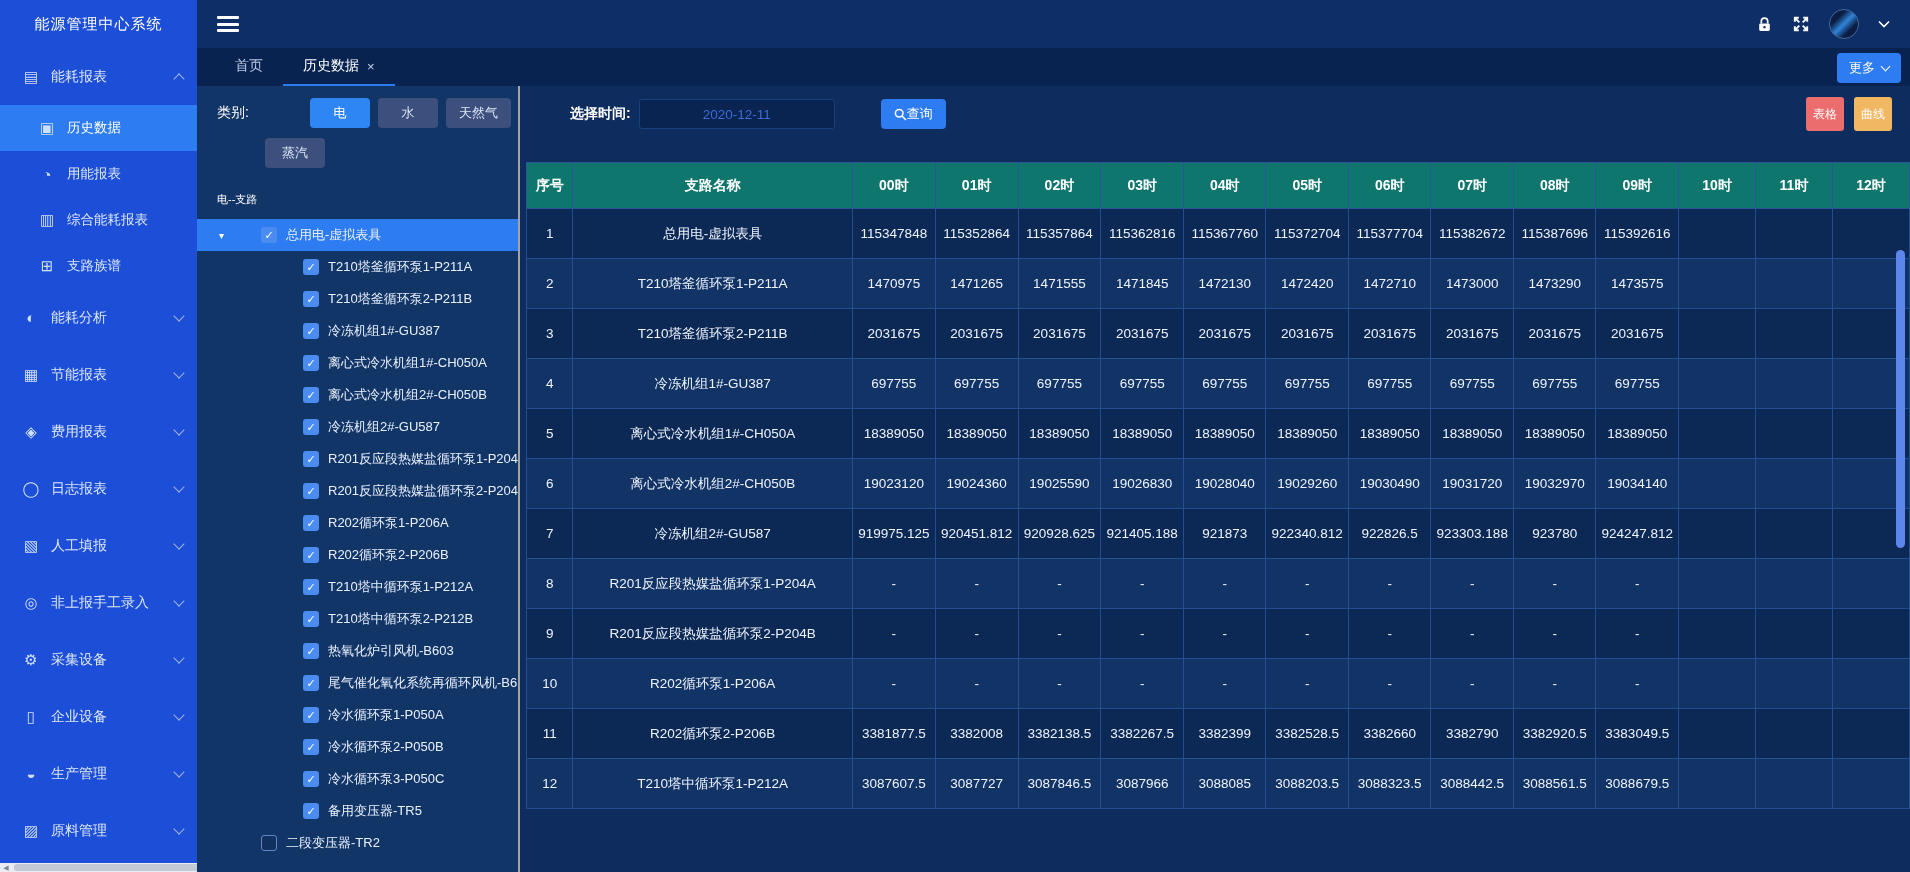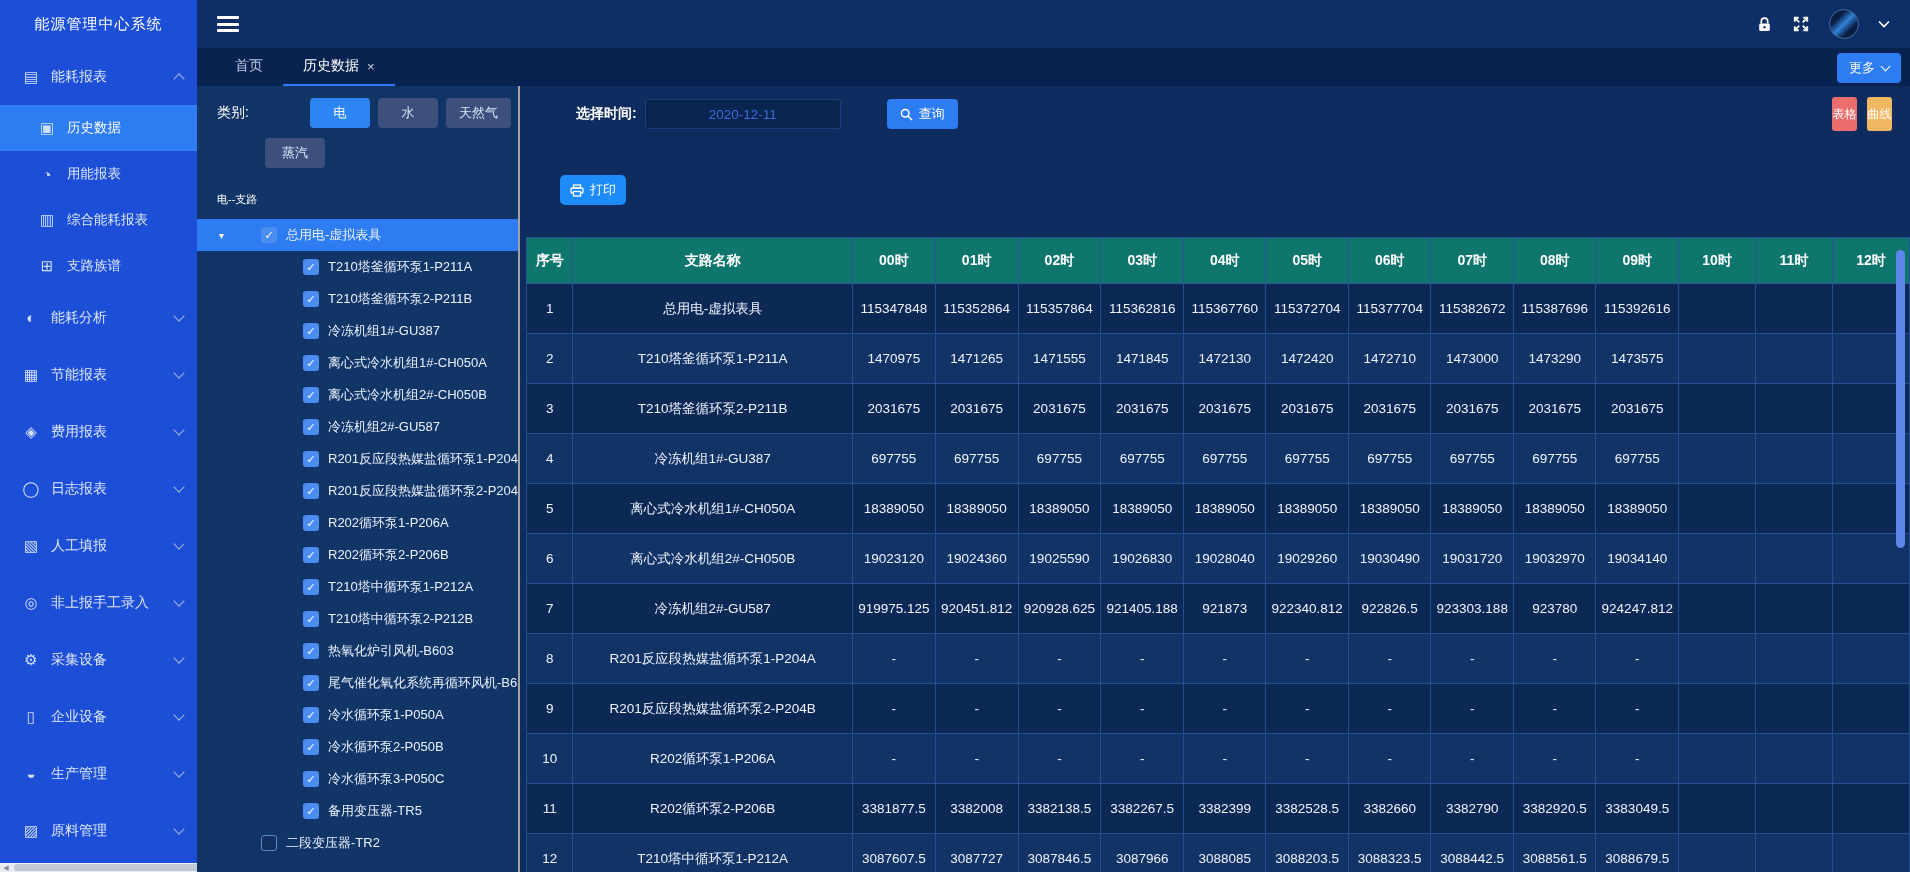--- a/index.html
+++ b/index.html
@@ -50,25 +50,25 @@
   .tree-row.selected { background:#2d7cf2; }
   .caret { margin-left:22px; width:14px; color:#fff; font-size:10px; flex-shrink:0; }
   .tree-row.lvl0 .cbx { margin-left:28px; }
   .tree-row.lvl0.no-caret .cbx { margin-left:64px; }
   .tree-row.lvl1 .cbx { margin-left:106px; }
   .cbx { width:16px; height:16px; border-radius:3px; background:#4a8cf0; color:#fff; font-size:11px; line-height:16px; text-align:center; margin-right:9px; flex-shrink:0; cursor:pointer; }
   .cbx.dark { background:#11305f; border:1px solid #5e86c8; color:transparent; }
 
   .main-panel { flex:1; min-width:0; background:#0e2c5e; display:flex; flex-direction:column; position:relative; }
   .toolbar { display:flex; align-items:center; margin:12px 18px 0 40px; height:32px; flex-shrink:0; }
-  .time-label { color:#fff; font-size:14px; font-weight:bold; margin-left:16px; }
+  .time-label { color:#fff; font-size:14px; font-weight:bold; margin-left:10px; }
   .date-input { width:196px; height:30px; margin-left:8px; background:#0a2452; border:1px solid #16407e; color:#3e6cd3; font-size:13.5px; text-align:center; border-radius:3px; outline:none; }
-  .query-btn { margin-left:46px; height:30px; padding:0 13px; background:#2d7cf2; border:none; border-radius:4px; color:#fff; font-size:13px; display:flex; align-items:center; gap:6px; cursor:pointer; }
+  .query-btn { margin-left:46px; height:30px; padding:0 13px; background:#2d7cf2; border:none; border-radius:4px; color:#fff; font-size:13px; display:flex; align-items:center; gap:0; cursor:pointer; }
   .view-btns { margin-left:auto; display:flex; gap:10px; }
-  .view-btn { width:25px; height:34px; border-radius:3px; color:#fff; font-size:12px; display:flex; align-items:center; justify-content:center; cursor:pointer; }
+  .view-btn { width:38px; height:34px; border-radius:3px; color:#fff; font-size:12px; display:flex; align-items:center; justify-content:center; cursor:pointer; }
   .view-btn.tbl { background:#ec6d6d; }
   .view-btn.crv { background:#f2b763; }
   .print-row { margin:45px 0 0 40px; flex-shrink:0; }
   .print-btn { height:30px; width:66px; background:#1d8cf8; border:none; border-radius:5px; color:#fff; font-size:13px; display:flex; align-items:center; justify-content:center; gap:6px; cursor:pointer; }
 
   .table-wrap { flex:1; overflow:hidden; margin:32px 0 0 6px; }
   table { border-collapse:collapse; table-layout:fixed; }
   th { background:#0f766e; height:46px; color:#fff; font-weight:bold; font-size:14px; border:1px solid #2b5598; }
   td { height:50px; text-align:center; color:#eef3fd; font-size:13.5px; border:1px solid #244e92; overflow:hidden; white-space:nowrap; }
   tr.odd td { background:#0c2956; }
@@ -328,30 +328,20 @@
           <span class="view-btns">
             <span class="view-btn tbl">
                 <span>表格</span>
               </span>
             <span class="view-btn crv">
                 <span>曲线</span>
               </span>
           </span>
         </div>
 
-        <div class="print-row">
-          <button class="print-btn">
-            <svg width="14" height="13" viewBox="0 0 14 13" fill="none" stroke="#fff" stroke-width="1.3">
-                <rect x="3.5" y="1" width="7" height="3"></rect>
-                <rect x="1" y="4" width="12" height="5" rx="1"></rect>
-                <rect x="3.5" y="7.5" width="7" height="4.5" fill="#1d8cf8"></rect>
-              </svg>
-            <span>打印</span>
-          </button>
-        </div>
 
         <div class="table-wrap">
           <table>
             <colgroup>
                 <col style="width: 50px;">
                 <col style="width: 288px;">
                 <col style="width: 84px;">
                 <col style="width: 84px;">
                 <col style="width: 84px;">
                 <col style="width: 84px;">

